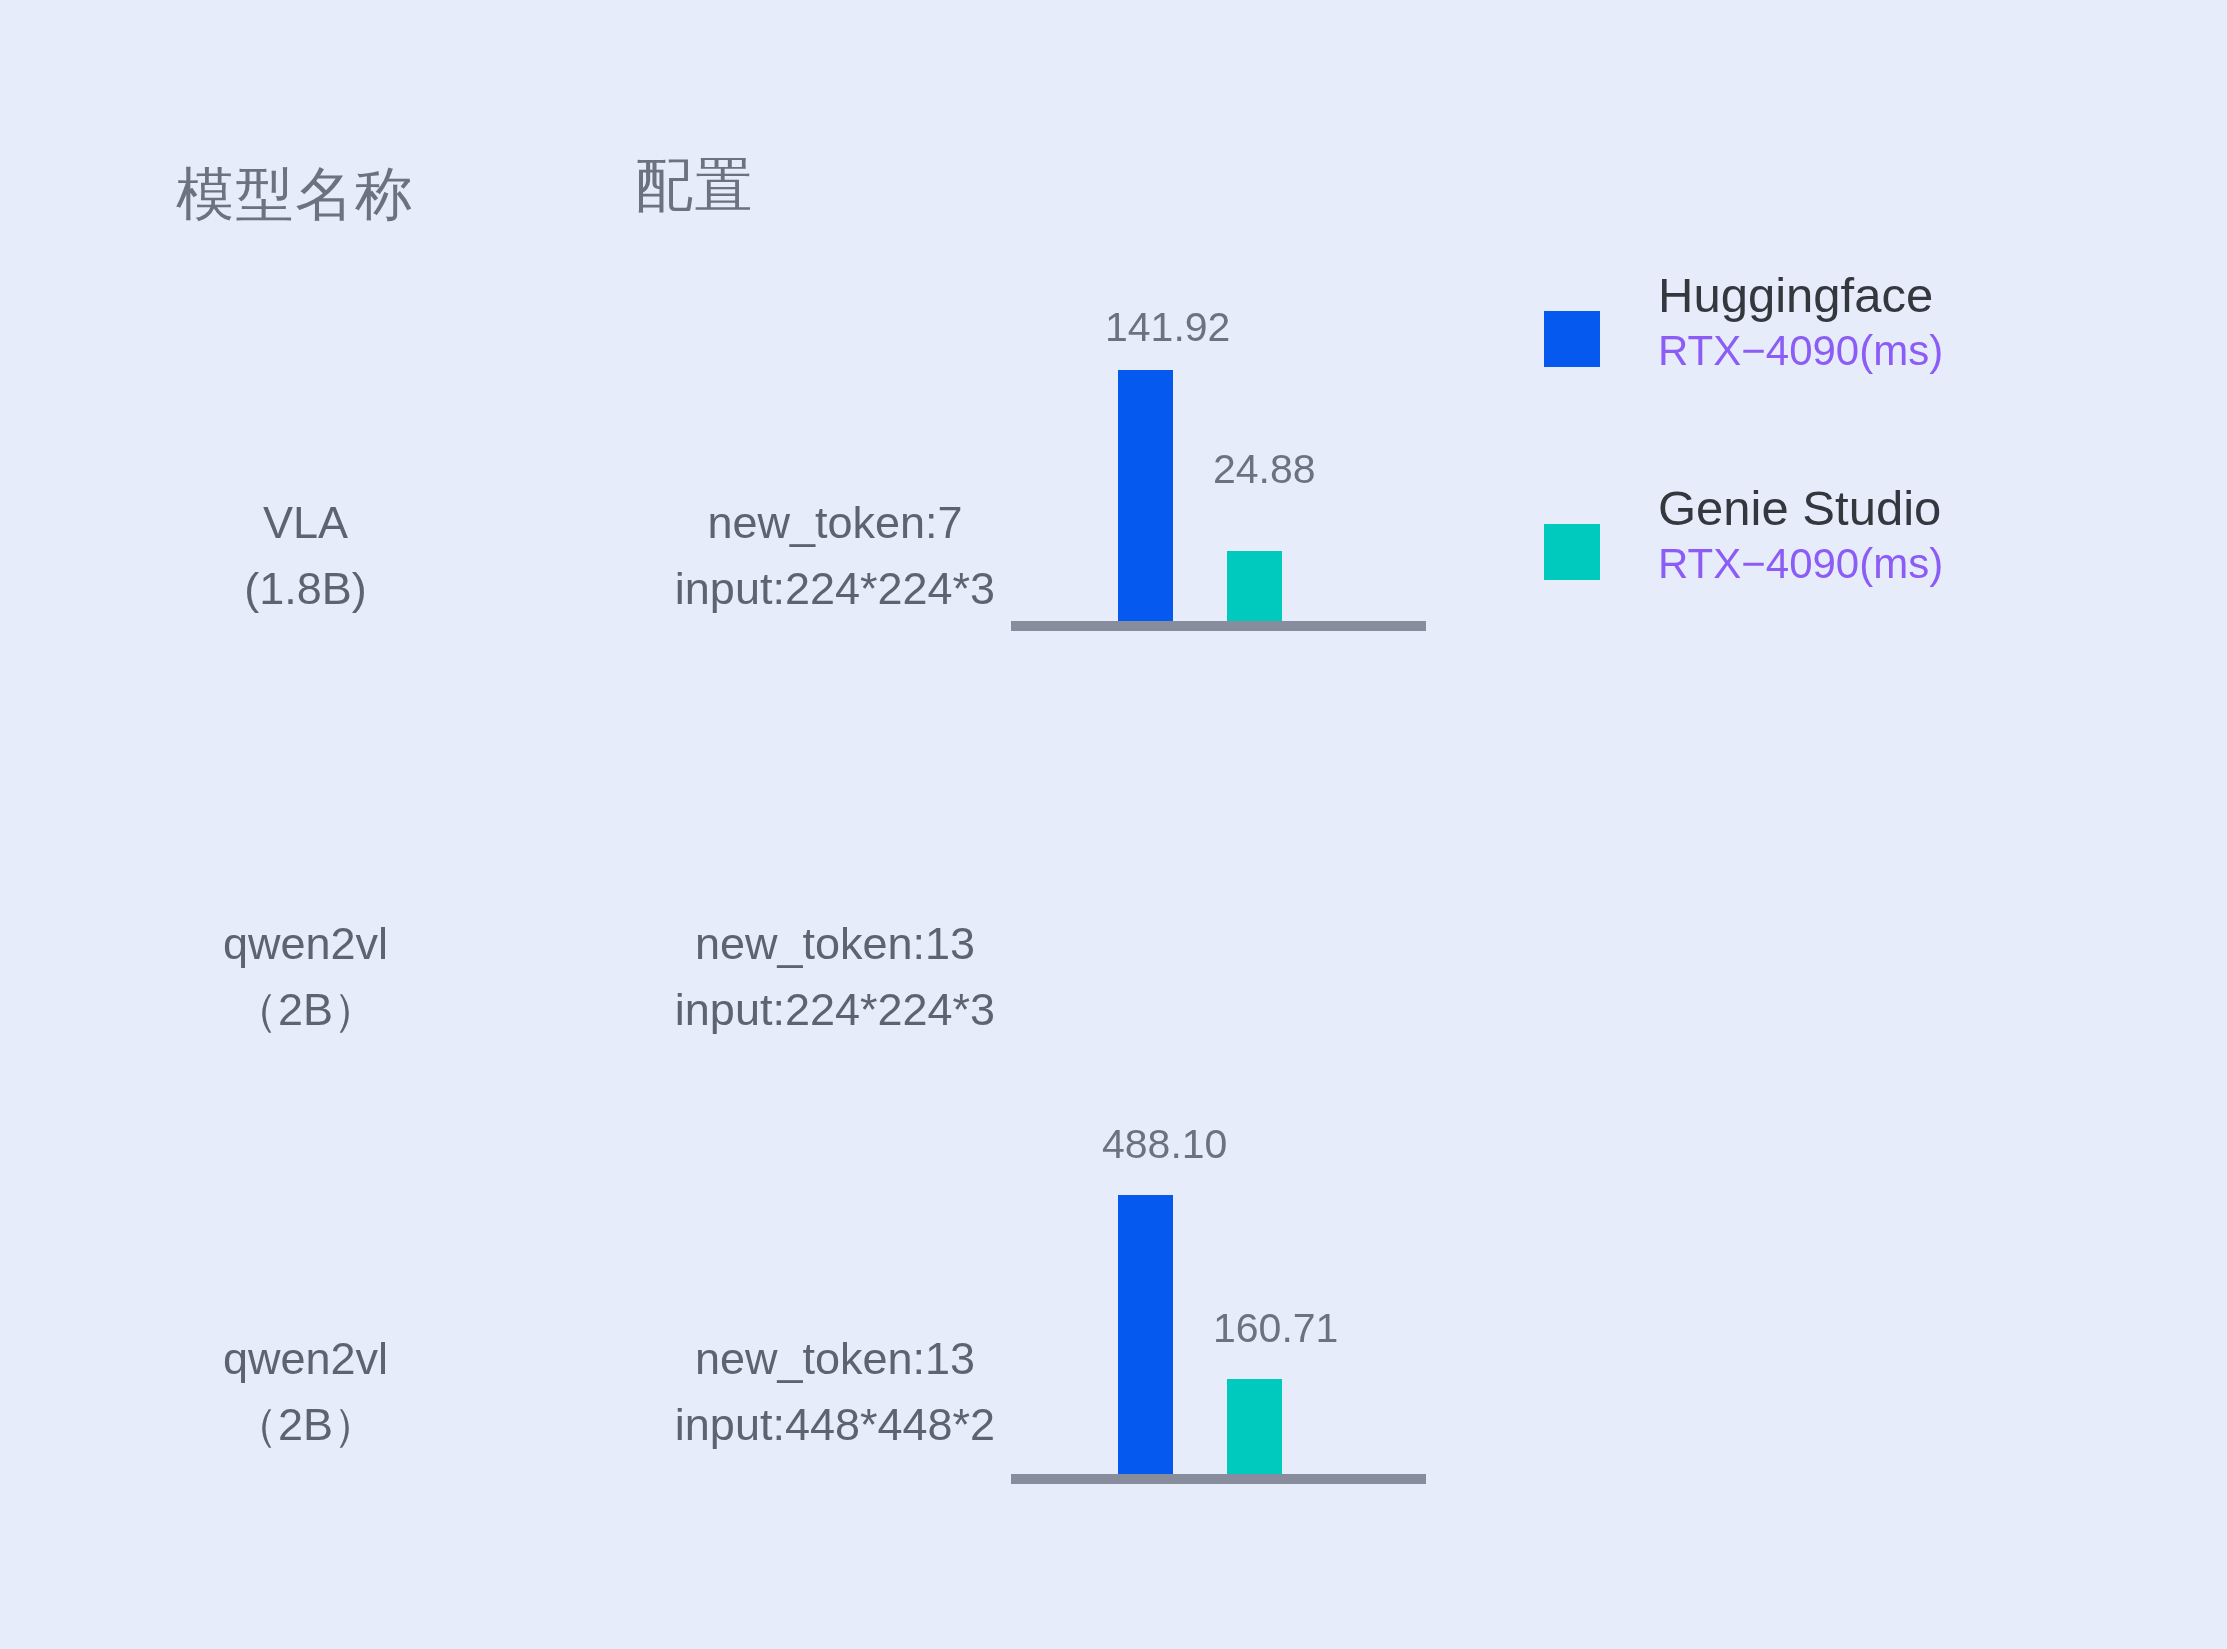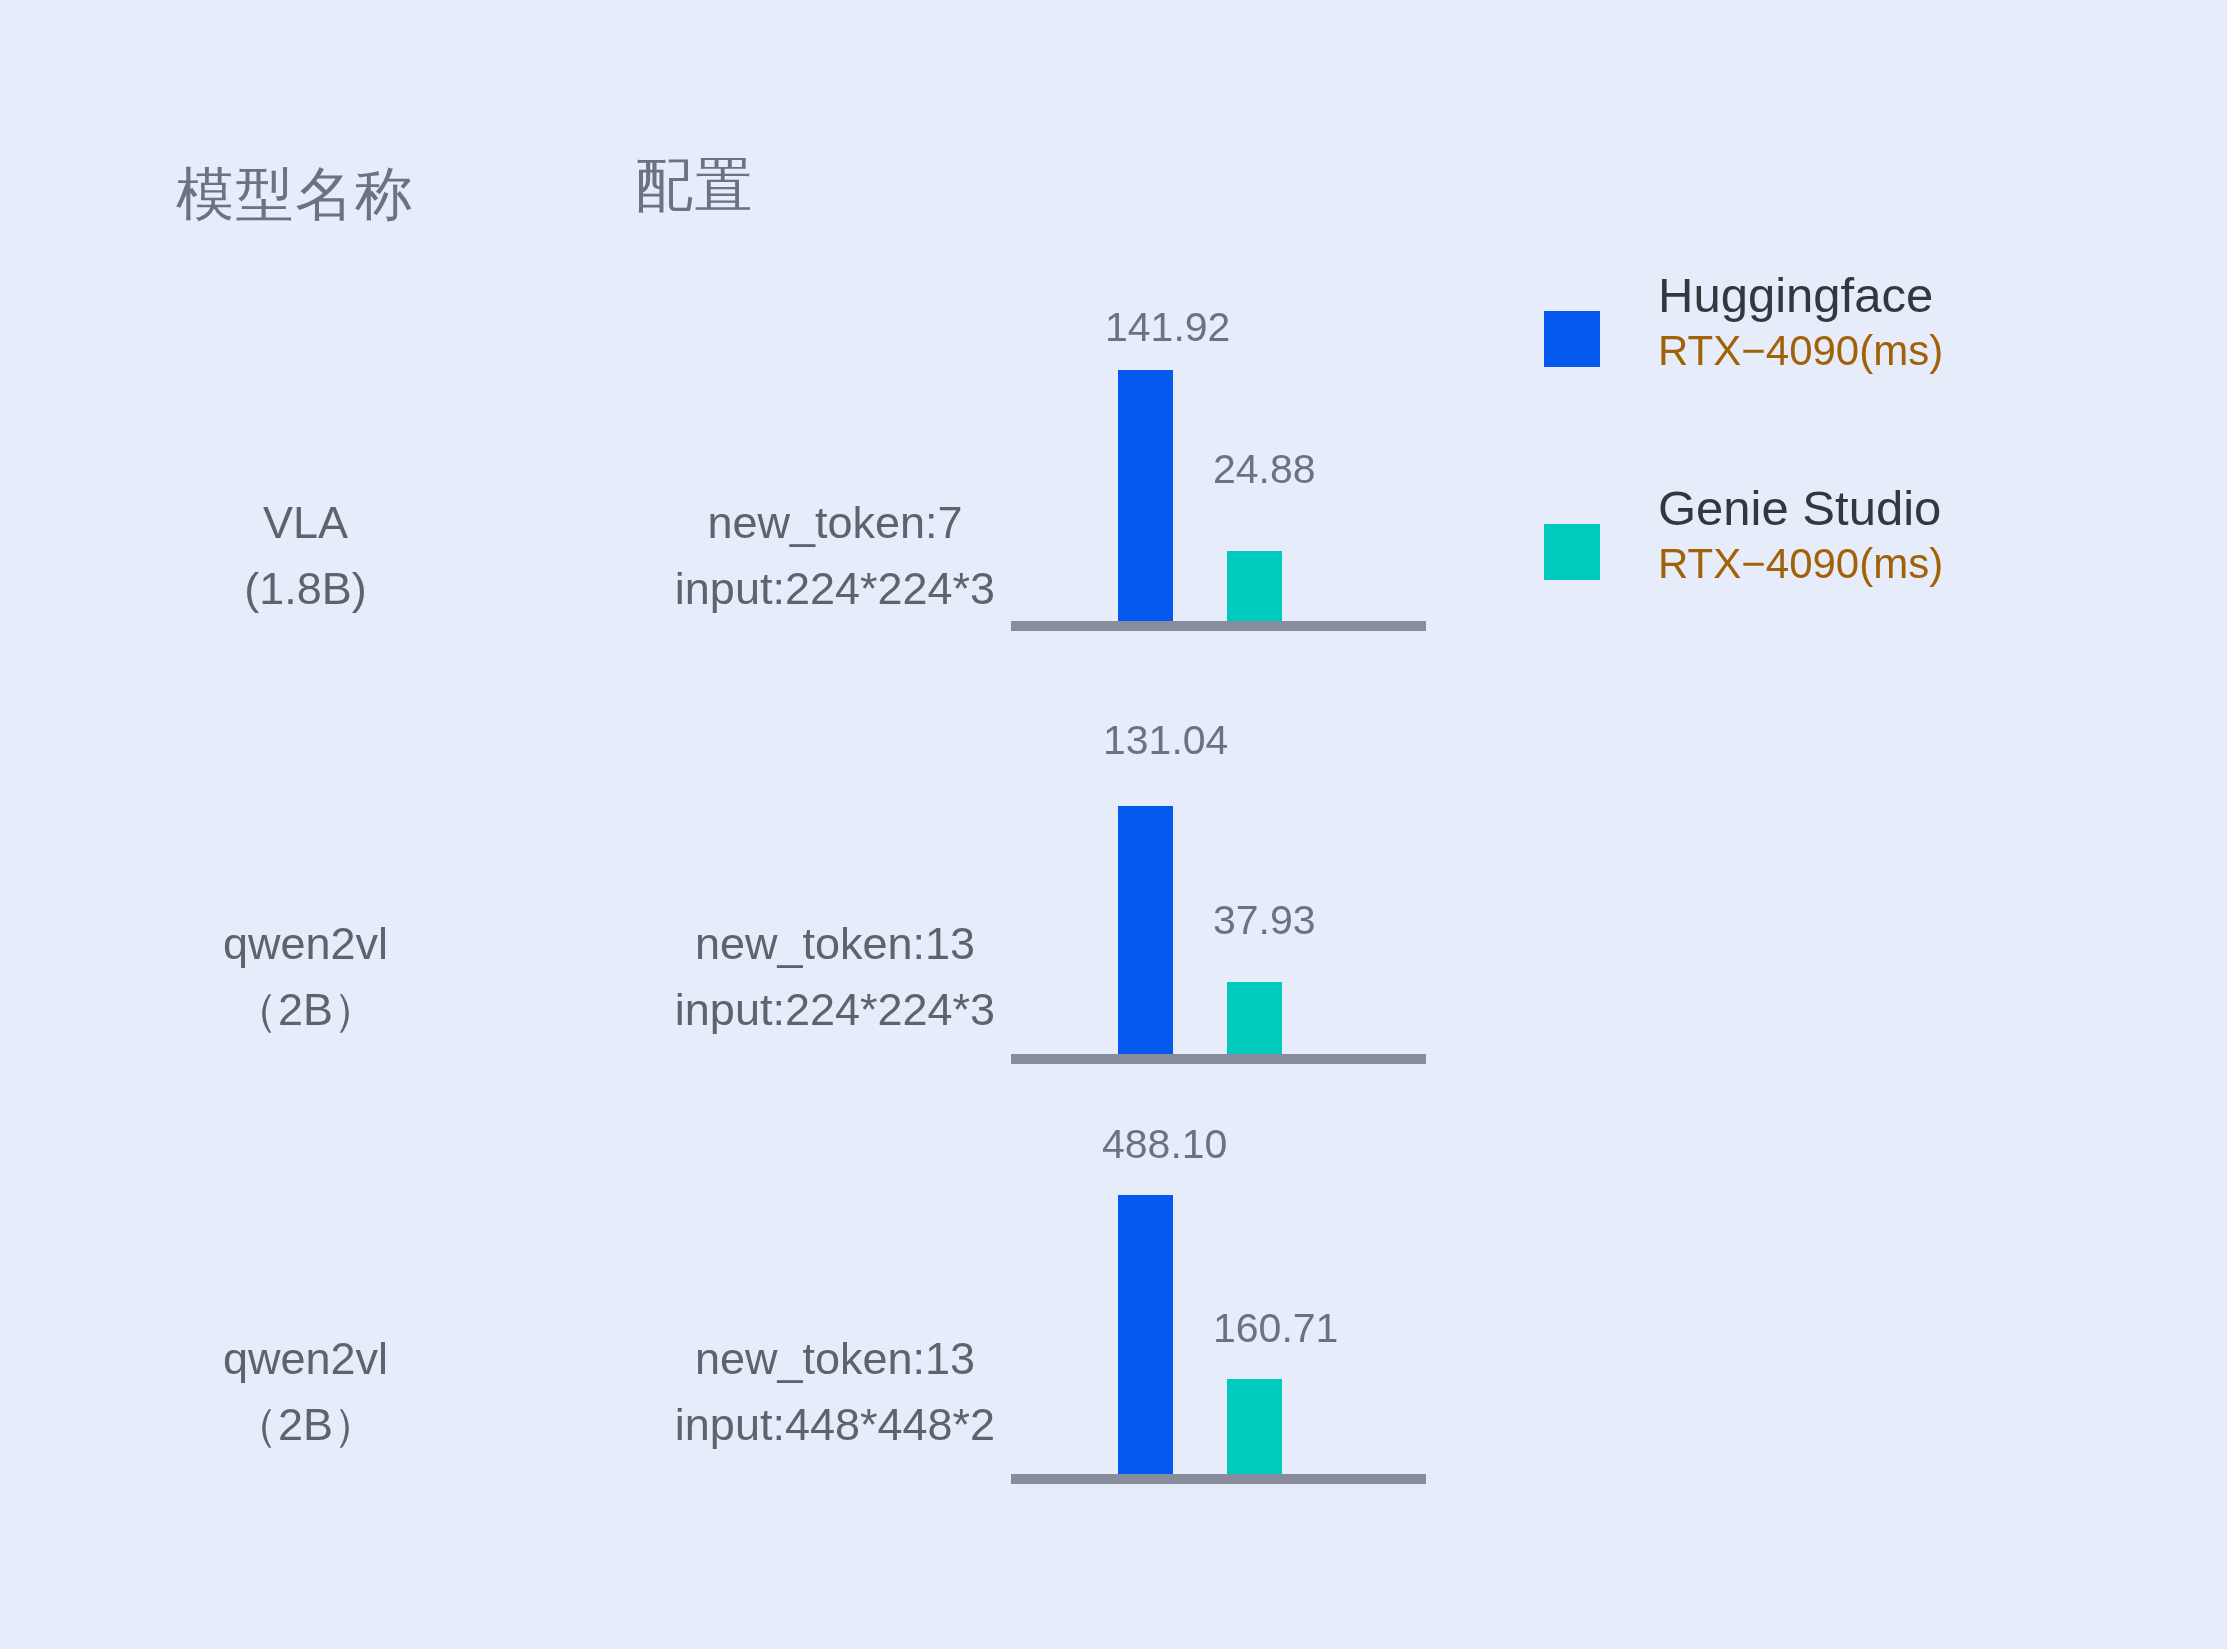--- a/index.html
+++ b/index.html
@@ -139,21 +139,21 @@
   }
   .legend-name {
     display: block;
     color: #33383f;
     font-size: 49px;
     font-weight: 400;
     line-height: 1.12;
   }
   .legend-sub {
     display: block;
-    color: #a16207;
+    color: #8b5cf6;
     font-size: 42px;
     font-weight: 400;
     line-height: 1.34;
   }
 </style>
 </head>
 <body>
 
 <div class="stage">
 
@@ -184,29 +184,20 @@
   <div class="row r1">
     <div class="cell model-cell">
       <span>qwen2vl</span>
       <span class="l2">（2B）</span>
     </div>
     <div class="cell config-cell">
       <span>new_token:13</span>
       <span class="l2">input:224*224*3</span>
     </div>
 
-    <div class="plot">
-      <div class="bar-label" style="left:92px; top:25px;">131.04</div>
-      <div class="bar-label" style="left:202px; top:205px;">37.93</div>
-
-      <div class="bar hf" style="top:114px; height:248px;"></div>
-      <div class="bar genie" style="top:290px; height:72px;"></div>
-
-      <div class="baseline"></div>
-    </div>
   </div>
 
   <div class="row r2">
     <div class="cell model-cell">
       <span>qwen2vl</span>
       <span class="l2">（2B）</span>
     </div>
     <div class="cell config-cell">
       <span>new_token:13</span>
       <span class="l2">input:448*448*2</span>

